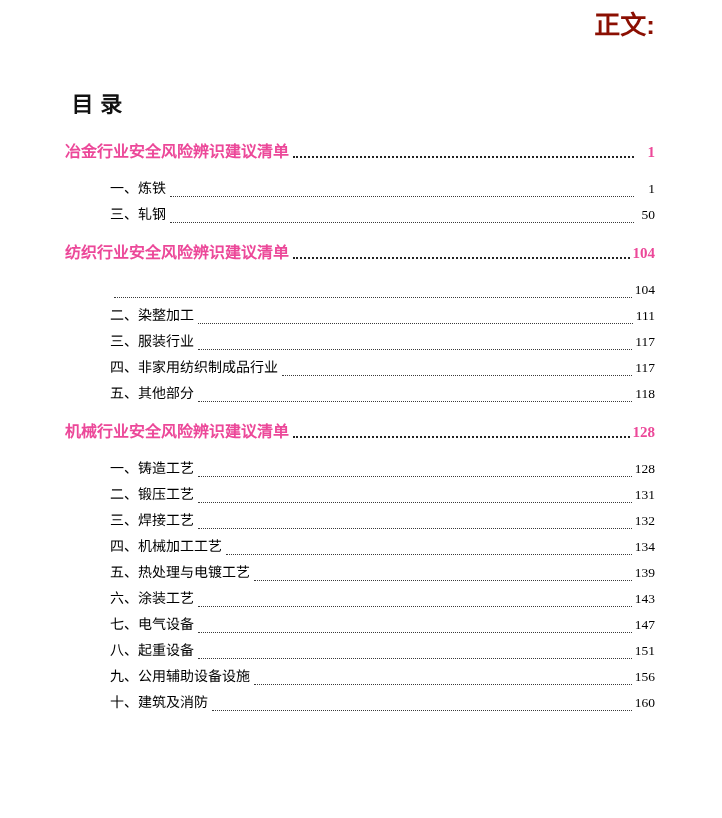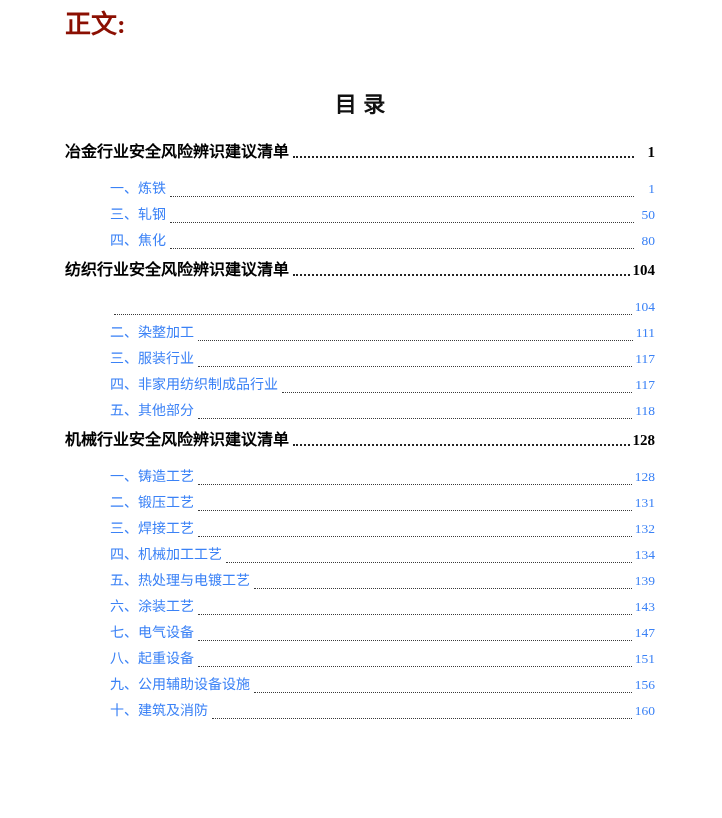--- a/index.html
+++ b/index.html
@@ -14,30 +14,30 @@
     background:var(--bg);
     color:var(--text);
     font-family:"Liberation Serif","DejaVu Serif",serif;
     overflow:hidden;
   }
   .page{
     width:722px;height:818px;
     padding:8px 67px 0 65px;
   }
   .doc-header{
-    text-align:left;
-    font-family:Liberation Serif, serif;
+    text-align:right;
+    font-family:Liberation Sans, sans-serif;
     font-weight:bold;
     font-size:26px;
     line-height:34px;
     color:var(--accent);
     margin-bottom:48px;
   }
   .toc-title{
-    text-align:center;
+    text-align:left;
     font-family:"Liberation Serif","DejaVu Serif",serif;
     font-weight:bold;
     font-size:22px;
     line-height:30px;
     color:#111;
     letter-spacing:.3em;
     padding-left:.3em;
     margin-top:10px;
   }
   .toc{
@@ -59,41 +59,41 @@
     min-width:20px;
   }
   .row .p{
     white-space:nowrap;
     text-align:right;
     min-width:18px;
   }
   .heading{
     height:24px;
     line-height:24px;
-    margin-top:4px;
+    margin-top:13px;
     margin-bottom:12px;
     font-family:"Liberation Sans","DejaVu Sans",sans-serif;
     font-weight:bold;
     font-size:16px;
-    color:#000000;
+    color:#ec4899;
   }
   .heading .dots{
     border-bottom-width:2.2px;
     border-bottom-color:#222;
     margin-bottom:6px;
   }
   .heading .p{
     font-family:"Liberation Serif","DejaVu Serif",serif;
     font-size:15px;
   }
   .entry{
     height:26px;
     line-height:26px;
     font-size:14px;
-    color:#3b82f6;
+    color:#000000;
     padding-left:45px;
   }
   .entry .p{
     font-size:13.5px;
   }
 </style>
 </head>
 <body>
 
 <div class="page">
@@ -115,25 +115,20 @@
     <span class="p">1</span>
   </div>
 
 
   <div class="row entry">
     <span class="t">三、轧钢</span>
     <span class="dots"></span>
     <span class="p">50</span>
   </div>
 
-  <div class="row entry">
-    <span class="t">四、焦化</span>
-    <span class="dots"></span>
-    <span class="p">80</span>
-  </div>
 
 
 </div>
   </section>
 
   <section class="toc-section">
     <div class="row heading">
       <span class="t">纺织行业安全风险辨识建议清单</span>
       <span class="dots"></span>
       <span class="p">104</span>

